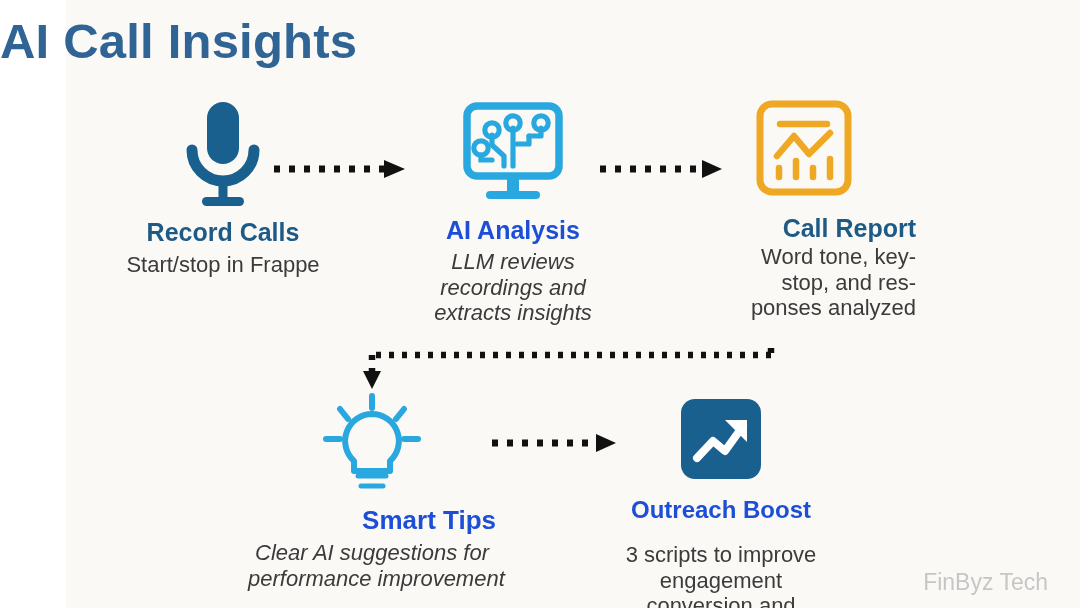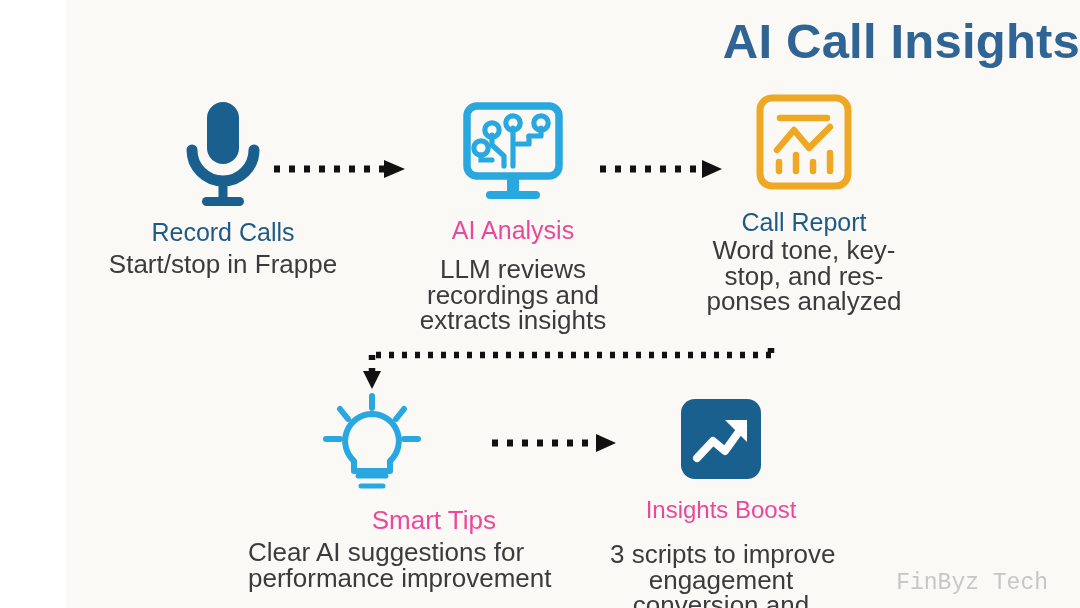--- a/index.html
+++ b/index.html
@@ -23,50 +23,50 @@
     height: 608px;
     background: #faf9f6;
   }
 
   
   #title {
     position: absolute;
     left: 0;
     top: 8px;
     width: 1080px;
-    text-align: right;
+    text-align: left;
     font-size: 49px;
     font-weight: bold;
     color: #2f6494;
     letter-spacing: 0.2px;
     line-height: 66px;
     white-space: nowrap;
   }
 
   
   .node {
     position: absolute;
     text-align: center;
   }
   .node-icon {
     display: block;
     margin: 0 auto;
   }
   .node-title {
     font-size: 25px;
-    font-weight: normal;
+    font-weight: bold;
     color: #1e5a86;
     line-height: 32px;
     white-space: nowrap;
   }
   .node-title.dark {
-    color: #ec4899;
+    color: #1d4ed8;
   }
   .node-desc {
-    font-size: 26px;
+    font-size: 22px;
     color: #3b3b3b;
     line-height: 25.5px;
     font-weight: 400;
   }
   .node-desc div { white-space: nowrap; }
 
   
   .arrow-svg {
     position: absolute;
     overflow: visible;
@@ -74,21 +74,20 @@
 
   
   #watermark {
     position: absolute;
     right: 32px;
     bottom: 12px;
     font-size: 23px;
     color: #c6c6c6;
     font-weight: 400;
     white-space: nowrap;
-    font-family: Liberation Mono, monospace;
   }
 </style>
 </head>
 <body>
 
 <div id="canvas">
 
   <div id="bg-panel"></div>
 
   <div id="title">AI Call Insights</div>
@@ -122,33 +121,33 @@
         <path d="M70 38 L70 46 L58 46"></path>
         <path d="M70 38 L82 38 L82 30"></path>
       </g>
       <circle cx="33" cy="32" r="7.2" fill="none" stroke="#29a8e0" stroke-width="5.2"></circle>
       <circle cx="54" cy="25" r="7.2" fill="none" stroke="#29a8e0" stroke-width="5.2"></circle>
       <circle cx="82" cy="25" r="7.2" fill="none" stroke="#29a8e0" stroke-width="5.2"></circle>
       <circle cx="22" cy="50" r="7.2" fill="none" stroke="#29a8e0" stroke-width="5.2"></circle>
       <path d="M22 57 L22 62 L33 62" fill="none" stroke="#29a8e0" stroke-width="5.2" stroke-linecap="round"></path>
     </svg>
     <div class="node-title dark">AI Analysis</div>
-    <div class="node-desc" style="margin-top:11px;">
+    <div class="node-desc" style="margin-top:3px;font-style:italic;">
       <div>LLM reviews</div>
       <div>recordings and</div>
       <div>extracts insights</div>
     </div>
   </div>
 
   <svg class="arrow-svg" style="left:598px; top:158px;" width="126" height="22" viewBox="0 0 126 22">
     <line x1="2" y1="11" x2="104" y2="11" stroke="#111111" stroke-width="7" stroke-dasharray="6 9" stroke-linecap="butt"></line>
     <polygon points="104,2 124,11 104,20" fill="#111111"></polygon>
   </svg>
 
-  <div class="node" style="left:692px; top:92px; width:224px;">
+  <div class="node" style="left:692px; top:98px; width:224px;text-align:right;">
     <svg class="node-icon" width="100" height="104" viewBox="0 0 100 104" style="margin-bottom:10px;">
       <rect x="6" y="6" width="88" height="88" rx="12" fill="none" stroke="#efa824" stroke-width="7"></rect>
       <line x1="26" y1="26" x2="73" y2="26" stroke="#efa824" stroke-width="6.5" stroke-linecap="round"></line>
       <polyline points="23,58 40,38 55,56 76,35" fill="none" stroke="#efa824" stroke-width="6.5" stroke-linecap="round" stroke-linejoin="round"></polyline>
       <g stroke="#efa824" stroke-width="6.5" stroke-linecap="round">
         <line x1="25" y1="79" x2="25" y2="70"></line>
         <line x1="42" y1="79" x2="42" y2="63"></line>
         <line x1="59" y1="79" x2="59" y2="70"></line>
         <line x1="76" y1="79" x2="76" y2="61"></line>
       </g>
@@ -179,38 +178,38 @@
         <line x1="10" y1="47" x2="24" y2="47"></line>
         <line x1="102" y1="47" x2="88" y2="47"></line>
       </g>
       <path d="M56 22 a27 27 0 0 1 18 47 l0 10 l-36 0 l0 -10 a27 27 0 0 1 18 -47 z" fill="none" stroke="#29a8e0" stroke-width="6" stroke-linejoin="round"></path>
       <g stroke="#29a8e0" stroke-width="5" stroke-linecap="round">
         <line x1="42" y1="84" x2="70" y2="84"></line>
         <line x1="45" y1="94" x2="67" y2="94"></line>
       </g>
     </svg>
     <div class="node-title dark" style="font-size:26px;text-align:right;">Smart Tips</div>
-    <div class="node-desc" style="margin-top:4px;">
+    <div class="node-desc" style="margin-top:4px;font-style:italic;">
       <div>Clear AI suggestions for</div>
       <div>performance improvement</div>
     </div>
   </div>
 
   <svg class="arrow-svg" style="left:490px; top:432px;" width="128" height="22" viewBox="0 0 128 22">
     <line x1="2" y1="11" x2="106" y2="11" stroke="#111111" stroke-width="7" stroke-dasharray="6 9" stroke-linecap="butt"></line>
     <polygon points="106,2 126,11 106,20" fill="#111111"></polygon>
   </svg>
 
   <div class="node" style="left:610px; top:396px; width:222px;">
     <svg class="node-icon" width="86" height="88" viewBox="0 0 86 88" style="margin-bottom:10px;">
       <rect x="3" y="3" width="80" height="80" rx="14" fill="#19608f"></rect>
       <polyline points="19,62 35,45 47,55 65,30" fill="none" stroke="#ffffff" stroke-width="8" stroke-linecap="round" stroke-linejoin="round"></polyline>
       <polygon points="47,24 69,24 69,46" fill="#ffffff"></polygon>
     </svg>
-    <div class="node-title dark" style="font-size:24px;">Insights Boost</div>
+    <div class="node-title dark" style="font-size:24px;">Outreach Boost</div>
     <div class="node-desc" style="margin-top:16px;">
       <div>3 scripts to improve</div>
       <div>engagement</div>
       <div>conversion and</div>
     </div>
   </div>
 
   <div id="watermark">FinByz Tech</div>
 
 </div>

